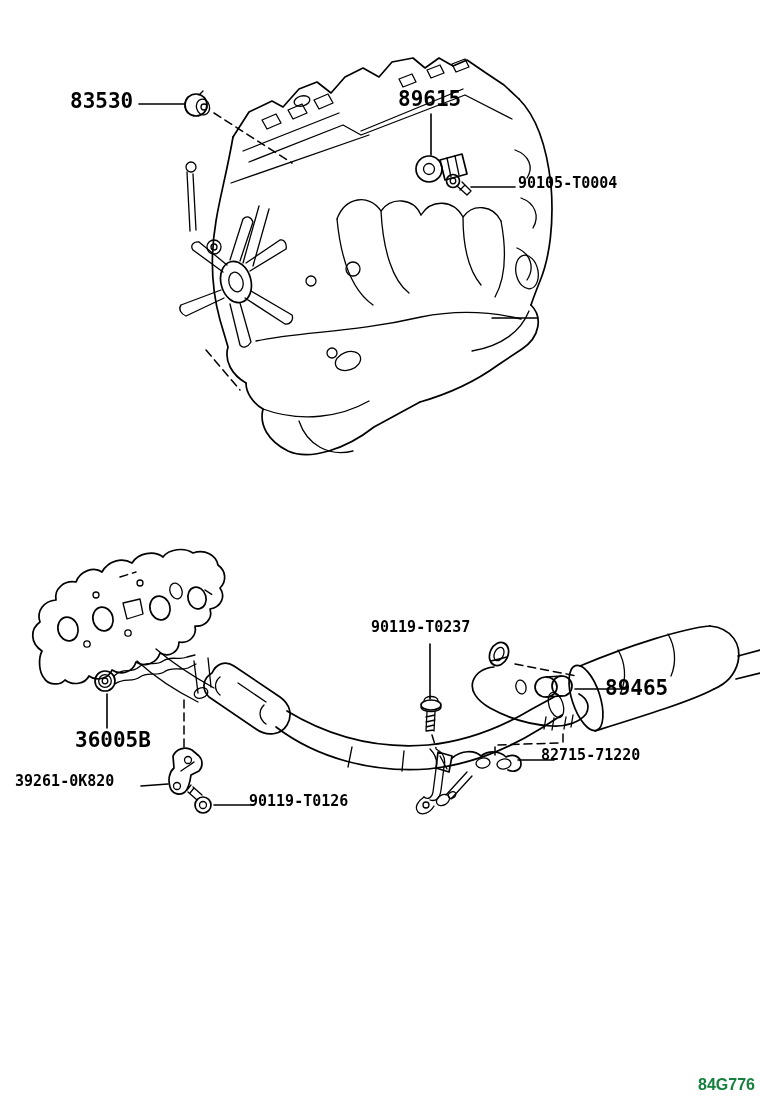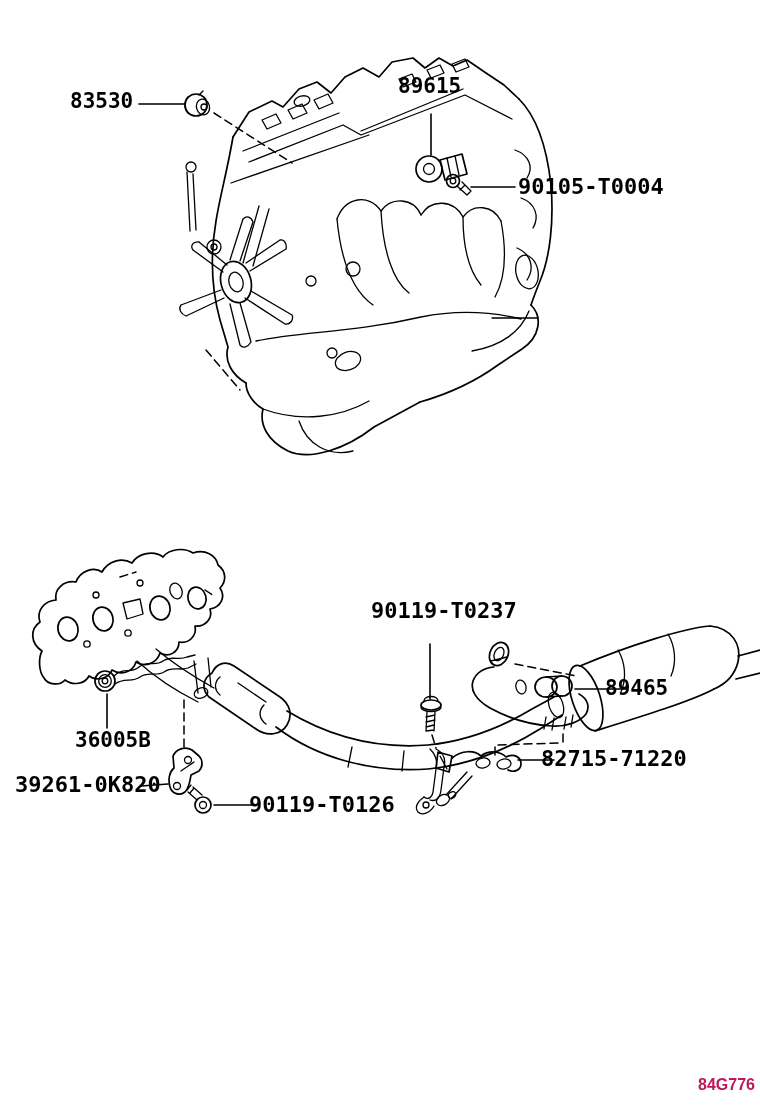--- a/index.html
+++ b/index.html
@@ -6,24 +6,24 @@
   .canvas{
     position:relative;width:760px;height:1112px;background:#ffffff;overflow:hidden;
     font-family:"DejaVu Sans Mono","Liberation Mono",monospace;
   }
   .artboard{position:absolute;left:0;top:0;}
   .part-label{
     position:absolute;font-weight:bold;color:#000;line-height:1;white-space:nowrap;
     letter-spacing:0;cursor:pointer;
   }
   .lbl-lg{font-size:21px;}
-  .lbl-md{font-size:22px;}
+  .lbl-md{font-size:15px;}
   .fig-code{
     position:absolute;font-family:"Liberation Sans",sans-serif;font-weight:bold;
-    font-size:16px;color:#be185d;line-height:1;white-space:nowrap;
+    font-size:16px;color:#15803d;line-height:1;white-space:nowrap;
   }
   
   .art path,.art circle,.art ellipse,.art line,.art polyline{
     stroke:#000;fill:none;stroke-width:1.7;stroke-linecap:round;stroke-linejoin:round;
   }
   .art .t{stroke-width:1.3;}
   .art .d{stroke-dasharray:8 5;stroke-width:1.5;}
   .art .leader{stroke-width:1.6;stroke-dasharray:none;}
 </style>
 </head>
@@ -225,23 +225,23 @@
       <line class="leader" x1="430" y1="644" x2="430" y2="699"></line>
       <line class="leader" x1="575" y1="689" x2="626" y2="689"></line>
       <line class="leader" x1="107" y1="694" x2="107" y2="728"></line>
       <line class="leader" x1="141" y1="786" x2="168" y2="784"></line>
       <line class="leader" x1="214" y1="805" x2="252" y2="805"></line>
       <line class="leader" x1="518" y1="760" x2="554" y2="760"></line>
     </g>
   </svg>
 
   <div class="part-label lbl-lg" style="left:70px;top:91px">83530</div>
-  <div class="part-label lbl-lg" style="left:398px;top:76px">89615</div>
+  <div class="part-label lbl-lg" style="left:398px;top:89px">89615</div>
   <div class="part-label lbl-md" style="left:518px;top:176px">90105-T0004</div>
-  <div class="part-label lbl-md" style="left:371px;top:600px">90119-T0237</div>
+  <div class="part-label lbl-md" style="left:371px;top:620px">90119-T0237</div>
   <div class="part-label lbl-lg" style="left:605px;top:678px">89465</div>
   <div class="part-label lbl-lg" style="left:75px;top:730px">36005B</div>
   <div class="part-label lbl-md" style="left:15px;top:774px">39261-0K820</div>
   <div class="part-label lbl-md" style="left:249px;top:794px">90119-T0126</div>
   <div class="part-label lbl-md" style="left:541px;top:748px">82715-71220</div>
 
   <div class="fig-code" style="left:698px;top:1077px">84G776</div>
 </div>
 
 </body></html>

